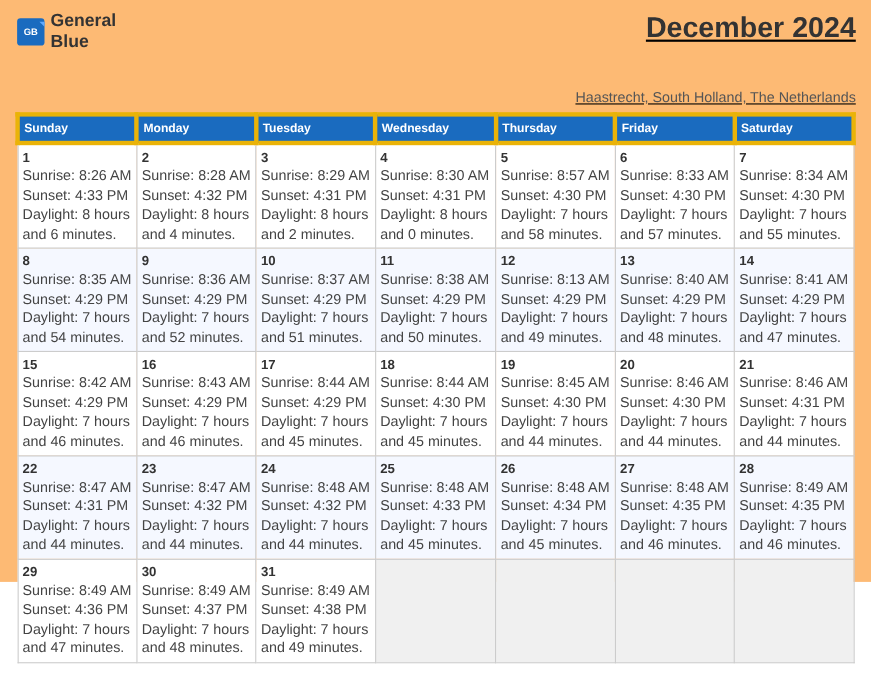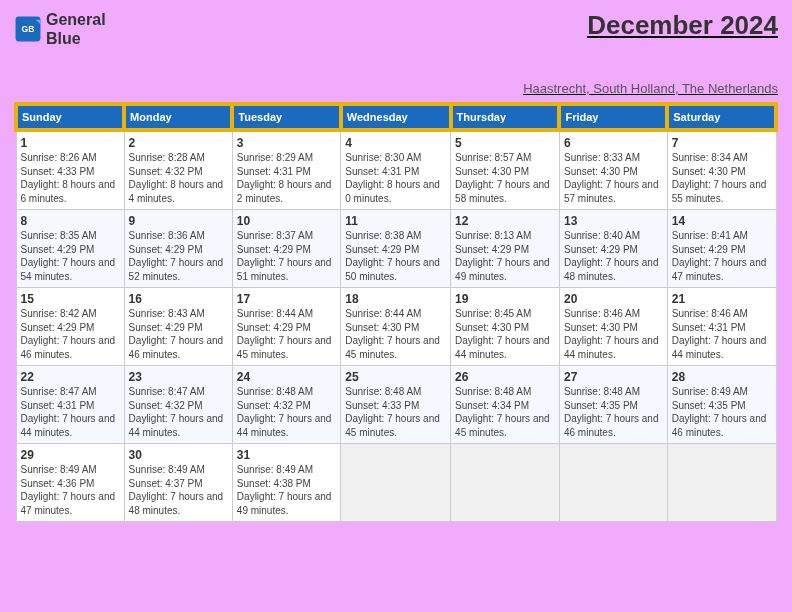--- a/index.html
+++ b/index.html
@@ -5,23 +5,23 @@
     * { margin: 0; padding: 0; box-sizing: border-box; }
     body {
       font-family: Arial, sans-serif;
       background: #fff;
       width: 792px;
       height: 612px;
       overflow: hidden;
     }
     .page {
       width: 792px;
-      height: 612px;
+      height: 529px;
       padding: 10px 14px;
-      background: #f0abfc;
+      background: #fdba74;
     }
     .header-area {
       display: flex;
       justify-content: space-between;
       align-items: flex-start;
       margin-bottom: 6px;
     }
     .logo {
       display: flex;
       align-items: center;
@@ -78,21 +78,21 @@
     }
     .cell-day {
       font-size: 12px;
       font-weight: bold;
       color: #333;
       display: block;
       margin-bottom: 1px;
     }
     .cell-info {
       color: #444;
-      font-size: 10px;
+      font-size: 13px;
       line-height: 1.35;
     }
     .empty-cell {
       background: #f0f0f0 !important;
     }
   </style>
 </head>
 <body>
 
 <div class="page">

